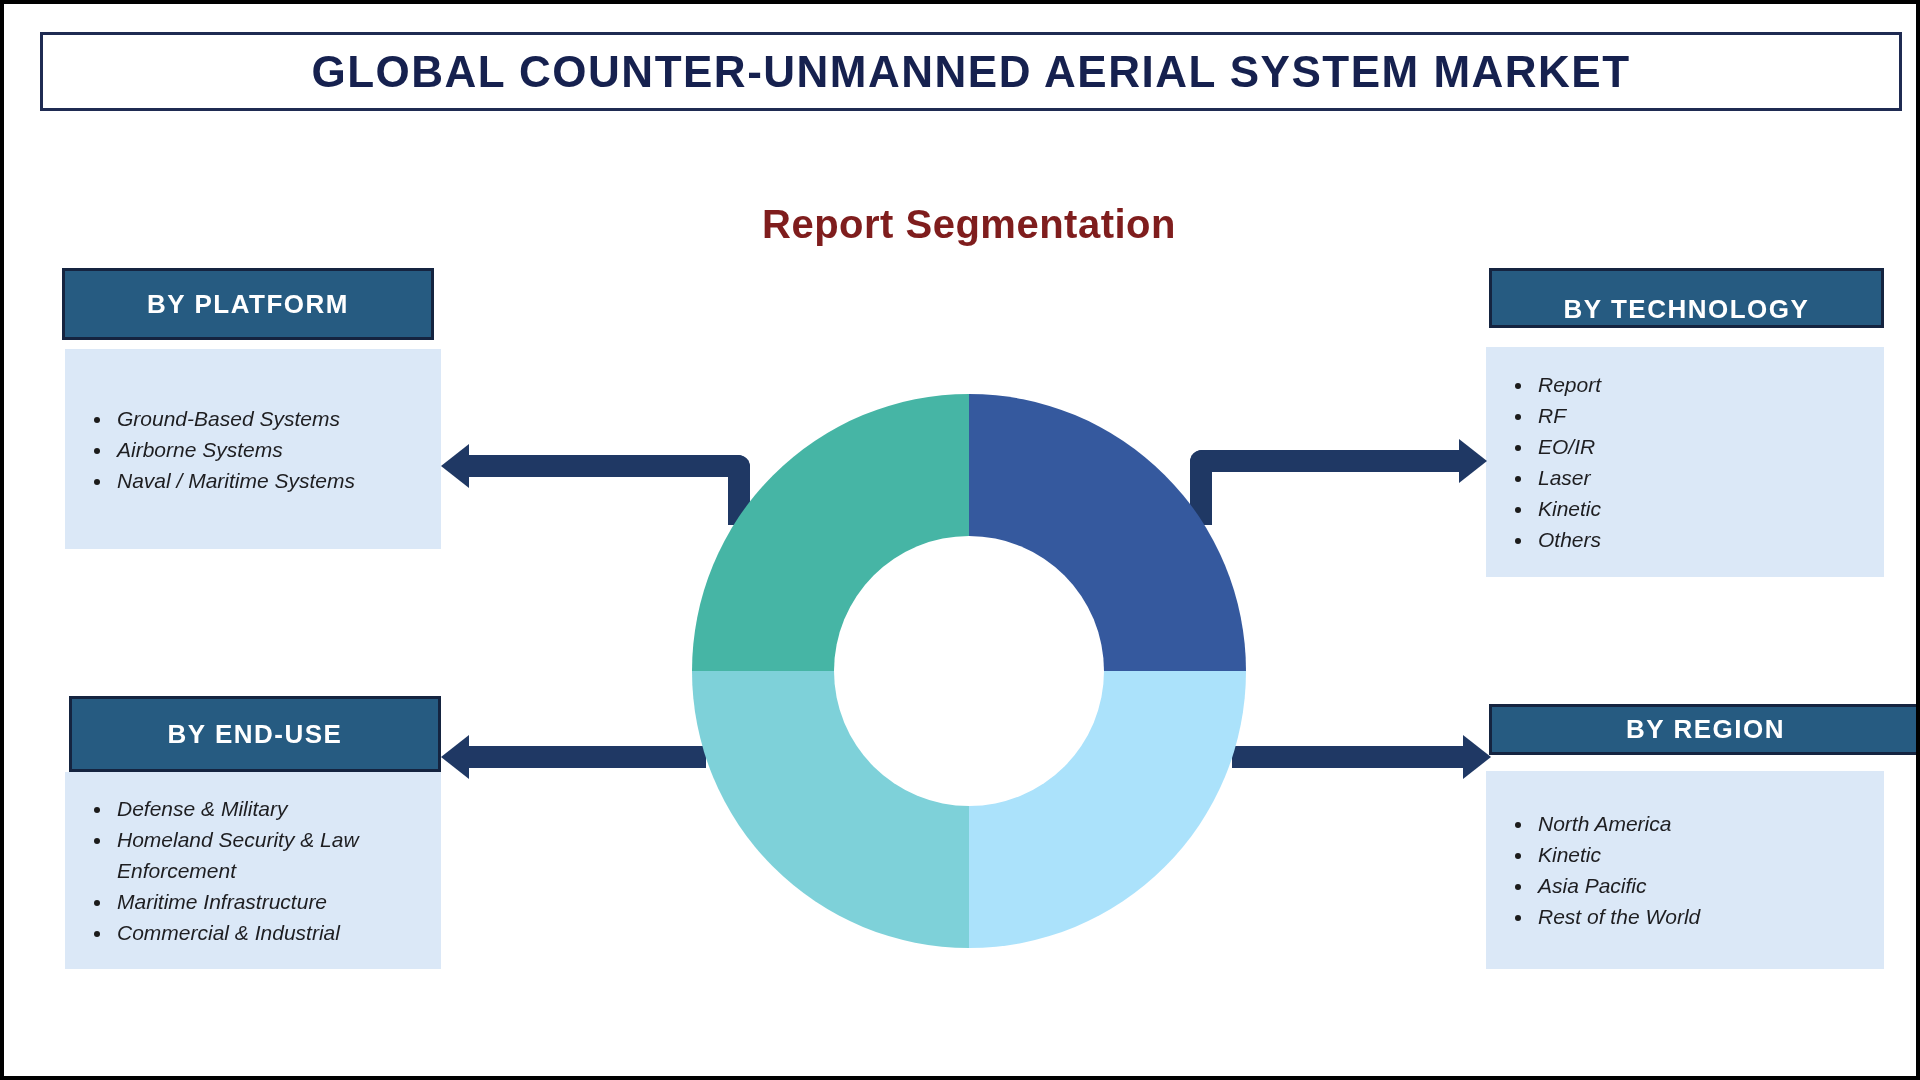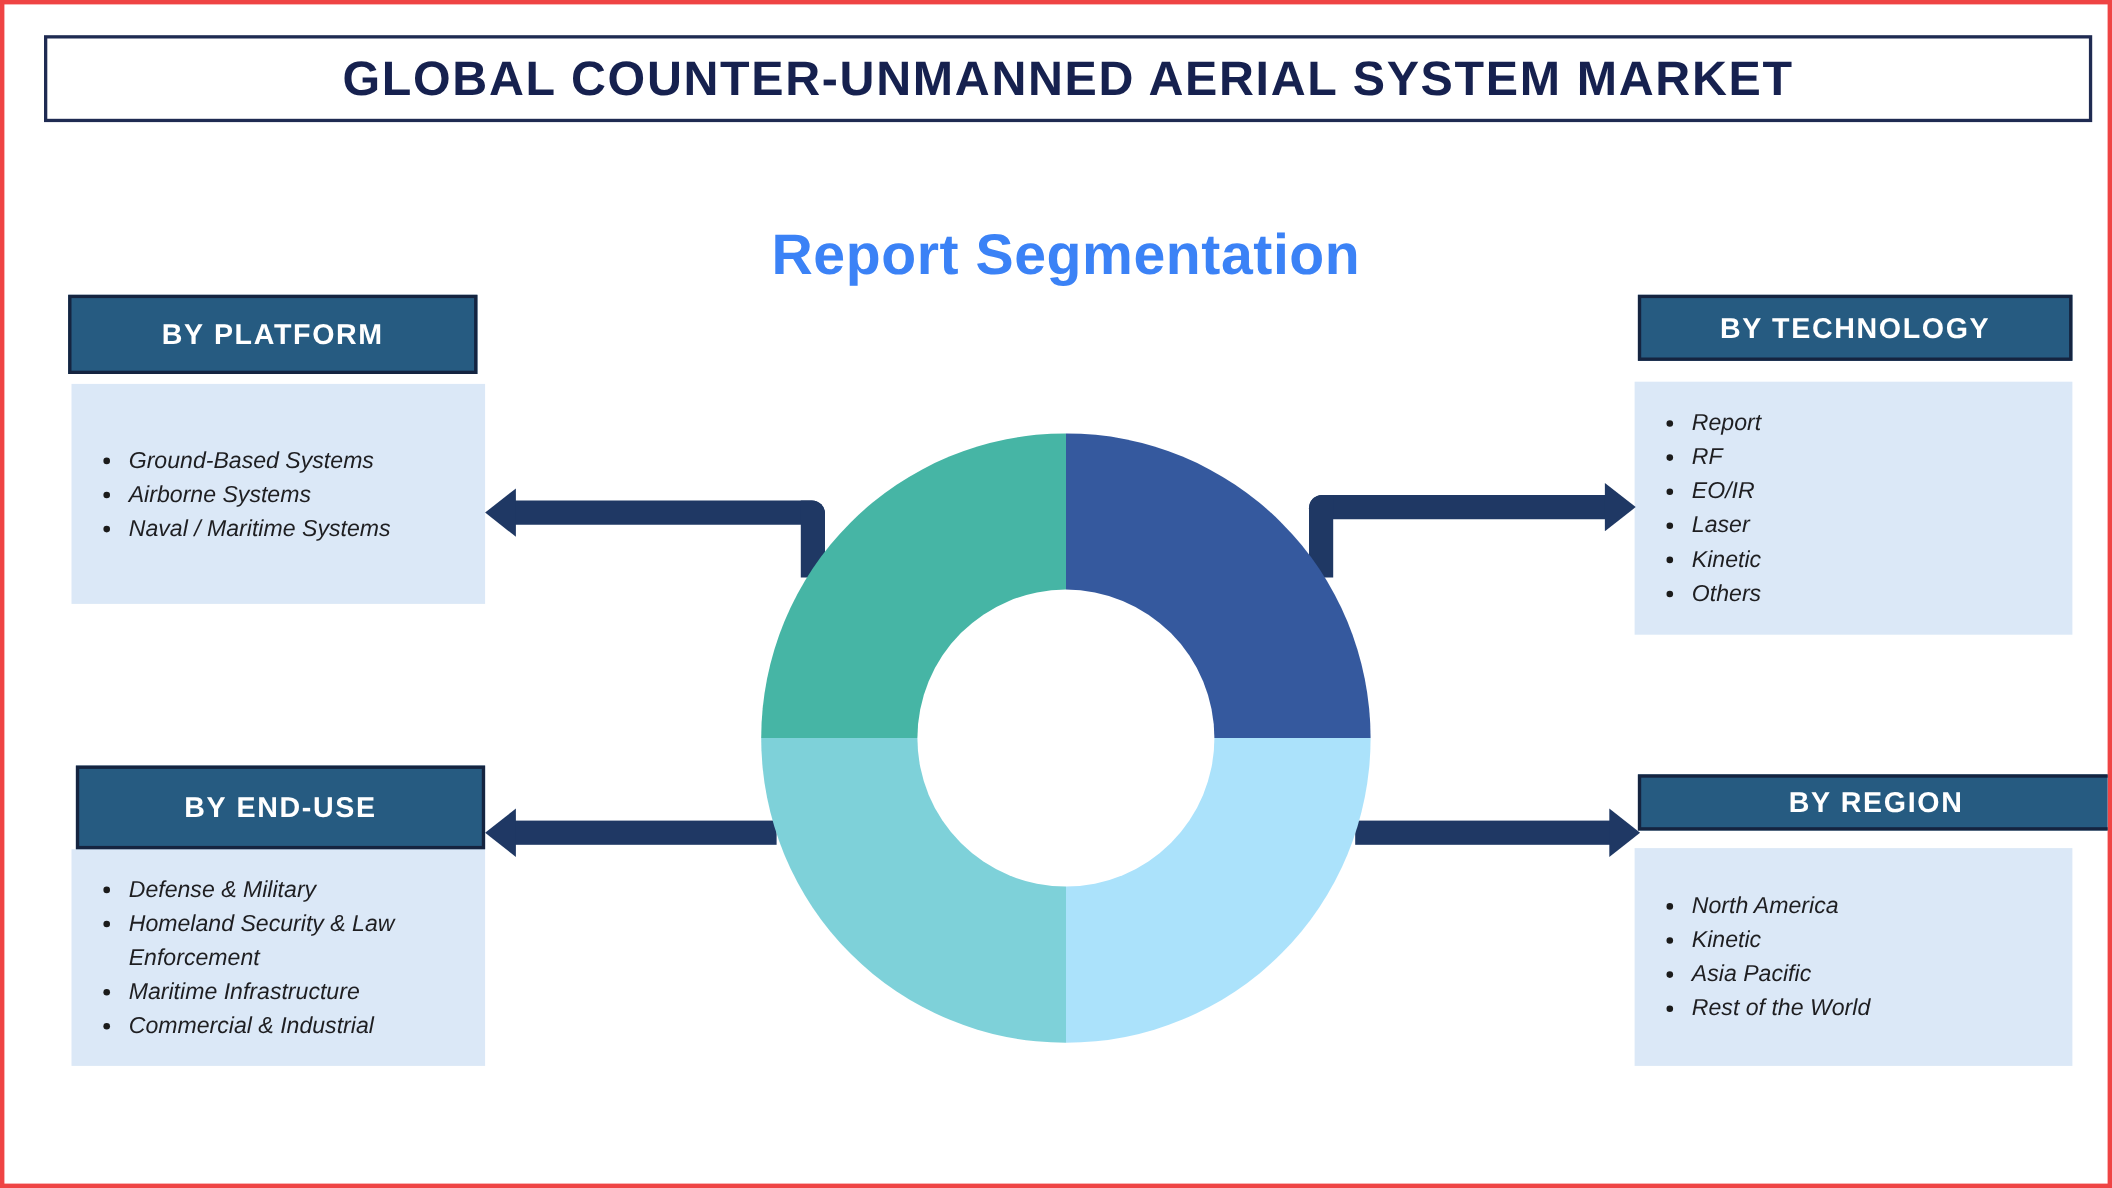--- a/index.html
+++ b/index.html
@@ -1,33 +1,33 @@
 <!DOCTYPE html>
 <html><head>
 <meta charset="utf-8">
 <style>
   html,body{margin:0;padding:0;background:#ffffff;}
   .page{
     position:relative;width:1920px;height:1080px;box-sizing:border-box;
-    background:#ffffff;border:4px solid #ef4444;overflow:hidden;
+    background:#ffffff;border:4px solid #000000;overflow:hidden;
     font-family:"Liberation Sans",sans-serif;
   }
   
   .title-box{
     position:absolute;left:36px;top:28px;width:1862px;height:79px;
     box-sizing:border-box;border:3px solid #1f2b52;background:#ffffff;
     display:flex;align-items:center;justify-content:center;
   }
   .title-box span{
     font-size:44px;font-weight:bold;letter-spacing:1.5px;color:#16214f;
     white-space:nowrap;
   }
   .subtitle{
     position:absolute;left:600px;top:198px;width:730px;height:64px;
-    text-align:center;font-size:52px;font-weight:bold;color:#3b82f6;
+    text-align:center;font-size:40px;font-weight:bold;color:#7f1d1d;
     letter-spacing:0.5px;
   }
   
   .donut{
     position:absolute;left:688px;top:390px;width:554px;height:554px;border-radius:50%;
     background:conic-gradient(#35599e 0 25%, #abe2fb 25% 50%, #7ed1d9 50% 75%, #46b5a5 75% 100%);
     z-index:3;
   }
   .donut::after{
     content:'';position:absolute;left:50%;top:50%;transform:translate(-50%,-50%);
@@ -51,21 +51,21 @@
   .bl-head{left:437px;top:731px;}
   .br-bar{left:1228px;top:742px;width:234px;height:22px;}
   .br-head{left:1459px;top:731px;}
   
   .hdr{
     position:absolute;box-sizing:border-box;background:#265b81;border:3px solid #152440;
     display:flex;align-items:center;justify-content:center;z-index:4;
   }
   .hdr span{color:#ffffff;font-weight:bold;font-size:26px;letter-spacing:1.5px;white-space:nowrap;}
   .hdr-platform{left:58px;top:264px;width:372px;height:72px;}
-  .hdr-technology{left:1485px;top:264px;width:395px;height:60px;}
+  .hdr-technology{left:1485px;top:264px;width:395px;height:60px;align-items:flex-end;}
   .hdr-enduse{left:65px;top:692px;width:372px;height:76px;}
   .hdr-region{left:1485px;top:700px;width:433px;height:51px;}
   
   .panel{
     position:absolute;box-sizing:border-box;background:#dbe8f7;
     display:flex;align-items:center;z-index:1;
   }
   .panel ul{
     margin:0;padding:0 10px 0 48px;list-style:disc;
     color:#1e1e21;font-style:italic;font-size:21px;line-height:31px;

